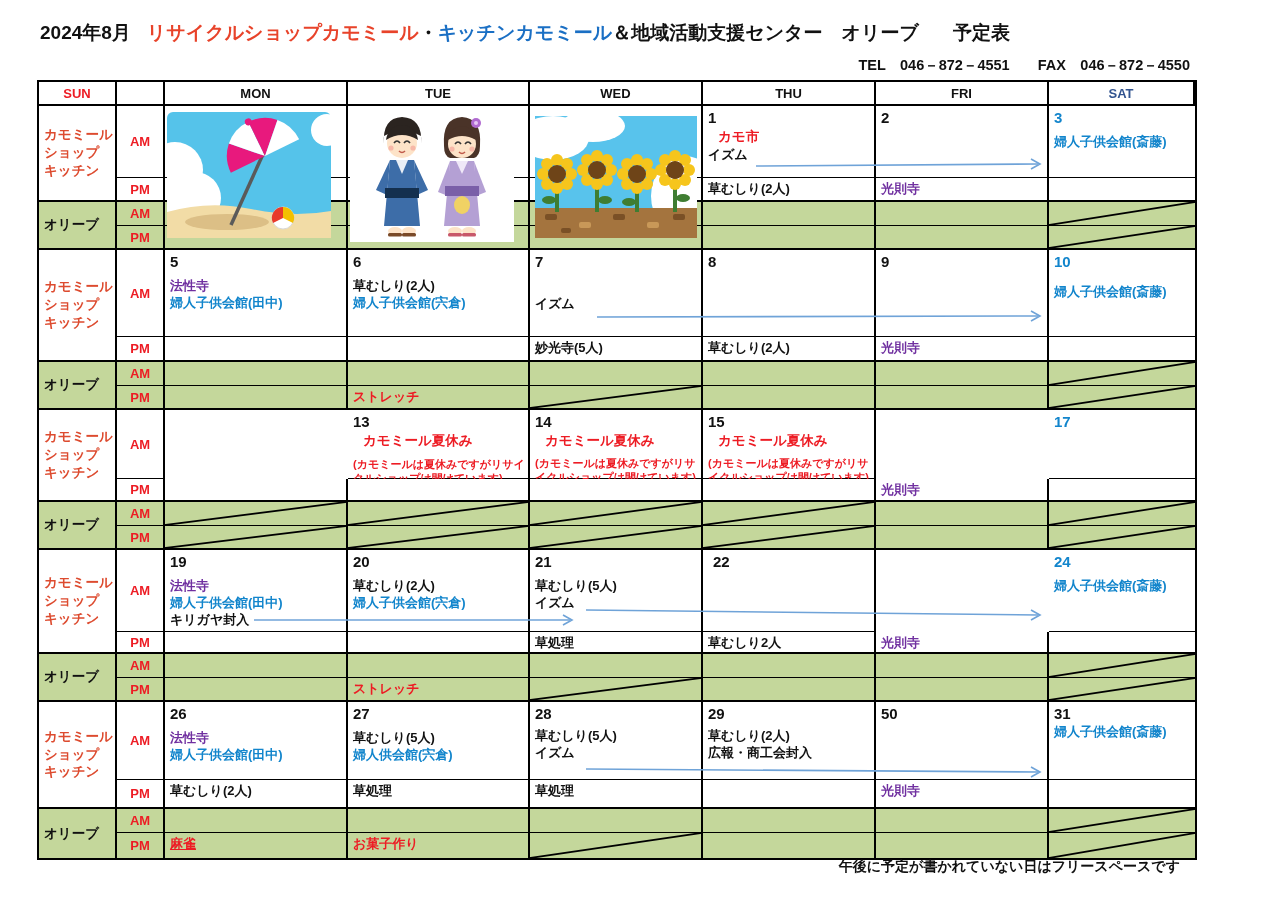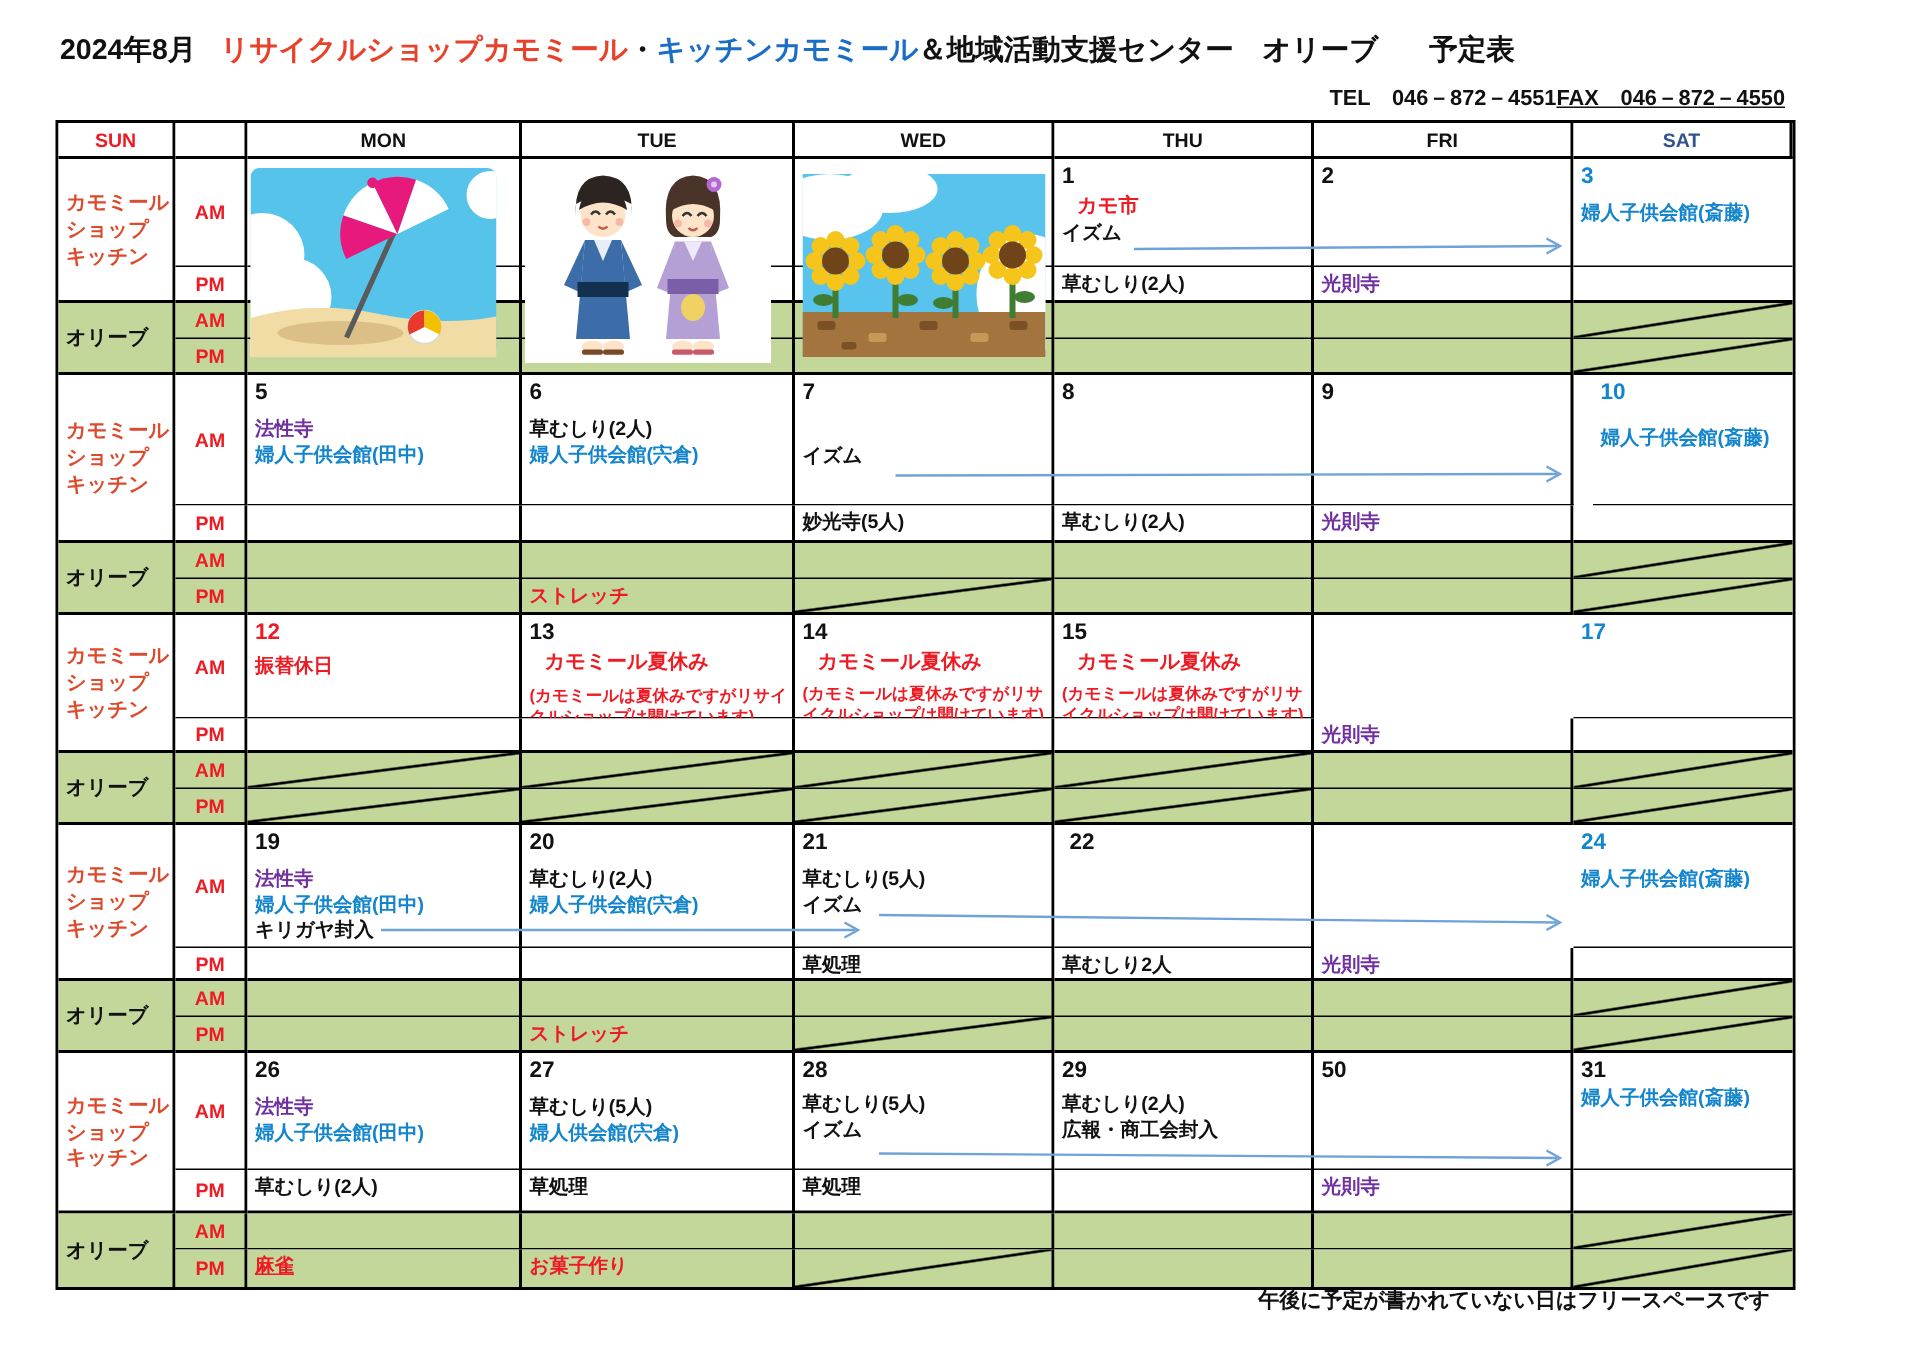--- a/index.html
+++ b/index.html
@@ -11,21 +11,21 @@
   body{
     width:1280px;height:905px;position:relative;background:#ffffff;overflow:hidden;
     font-family:"Liberation Sans","DejaVu Sans",sans-serif;color:var(--ink);
   }
   .title{position:absolute;left:40px;top:20px;font-size:19px;font-weight:bold;white-space:nowrap;}
   .title .t-month{margin-right:16px;}
   .title .t-red{color:var(--titlered);}
   .title .t-blue{color:var(--titleblue);}
   .title .t-sched{margin-left:34px;}
   .contact{position:absolute;top:56px;right:90px;font-size:14.5px;font-weight:bold;white-space:nowrap;}
-  .contact .fax{text-decoration:underline;}
+  .contact .fax{margin-left:28px;}
 
   #calendar-grid{
     position:absolute;left:37px;top:80px;display:grid;background:#fff;
     border:2px solid #000;
     grid-template-columns:78px 48px 183px 182px 173px 173px 173px 146px;
     grid-template-rows:24px 72px 24px 24px 24px 87px 25px 24px 24px 69px 23px 24px 24px 82px 22px 24px 24px 78px 29px 24px 25px;
   }
   .cell{position:relative;box-sizing:border-box;border-right:2px solid #000;background:#fff;}
   .green{background:var(--green);}
   .bb1{border-bottom:1px solid #000;}
@@ -147,21 +147,21 @@
     <div class="cell day-cell bb1" style="grid-area: 6 / 5;">
       <div class="day-line"><div class="" style="display: inline; color: var(--ink);">7</div></div>
       <div class="line" style="color: var(--ink); margin-top: 24px;">イズム</div>
     </div>
     <div class="cell day-cell bb1" style="grid-area: 6 / 6;">
       <div class="day-line"><div class="" style="display: inline; color: var(--ink);">8</div></div>
     </div>
     <div class="cell day-cell bb1" style="grid-area: 6 / 7;">
       <div class="day-line"><div class="" style="display: inline; color: var(--ink);">9</div></div>
     </div>
-    <div class="cell day-cell bb1 br0" style="grid-area: 6 / 8; margin-left: 13px;">
+    <div class="cell day-cell bb1 br0" style="grid-area: 6 / 8;">
       <div class="day-line"><div class="" style="display: inline; color: var(--blue);">10</div></div>
       <div class="line" style="color: var(--blue); margin-top: 12px;">婦人子供会館(斎藤)</div>
     </div>
     <div class="cell day-cell bb2" style="grid-area: 7 / 3;"></div>
     <div class="cell day-cell bb2" style="grid-area: 7 / 4;"></div>
     <div class="cell day-cell bb2" style="grid-area: 7 / 5;">
       <div class="line" style="color: var(--ink);">妙光寺(5人)</div>
     </div>
     <div class="cell day-cell bb2" style="grid-area: 7 / 6;">
       <div class="line" style="color: var(--ink);">草むしり(2人)</div>
@@ -189,24 +189,20 @@
       <div class="">ショップ</div>
       <div class="">キッチン</div>
     </div>
     <div class="cell label-cell olive-label green bb2" style="grid-area: 12 / 1 / span 2;">
       <div class="">オリーブ</div>
     </div>
     <div class="cell marker bb1" style="grid-area: 10 / 2;">AM</div>
     <div class="cell marker bb2" style="grid-area: 11 / 2;">PM</div>
     <div class="cell marker green bb1" style="grid-area: 12 / 2;">AM</div>
     <div class="cell marker green bb2" style="grid-area: 13 / 2;">PM</div>
-    <div class="cell day-cell bb1" style="grid-area: 10 / 3;">
-      <div class="day-line"><div class="" style="display: inline; color: var(--red);">12</div></div>
-      <div class="line" style="color: var(--red); margin-top: 4px;">振替休日</div>
-    </div>
     <div class="cell day-cell bb1" style="grid-area: 10 / 4;">
       <div class="day-line"><div class="" style="display: inline; color: var(--ink);">13</div><div class="side" style="color: var(--red);">カモミール夏休み</div></div>
       <div class="line small" style="color: var(--red); margin-top: 7px;">(カモミールは夏休みですがリサイクルショップは開けています)</div>
     </div>
     <div class="cell day-cell bb1" style="grid-area: 10 / 5;">
       <div class="day-line"><div class="" style="display: inline; color: var(--ink);">14</div><div class="side" style="color: var(--red);">カモミール夏休み</div></div>
       <div class="line small" style="color: var(--red); margin-top: 6px;">(カモミールは夏休みですがリサイクルショップは開けています)</div>
     </div>
     <div class="cell day-cell bb1" style="grid-area: 10 / 6;">
       <div class="day-line"><div class="" style="display: inline; color: var(--ink);">15</div><div class="side" style="color: var(--red);">カモミール夏休み</div></div>

